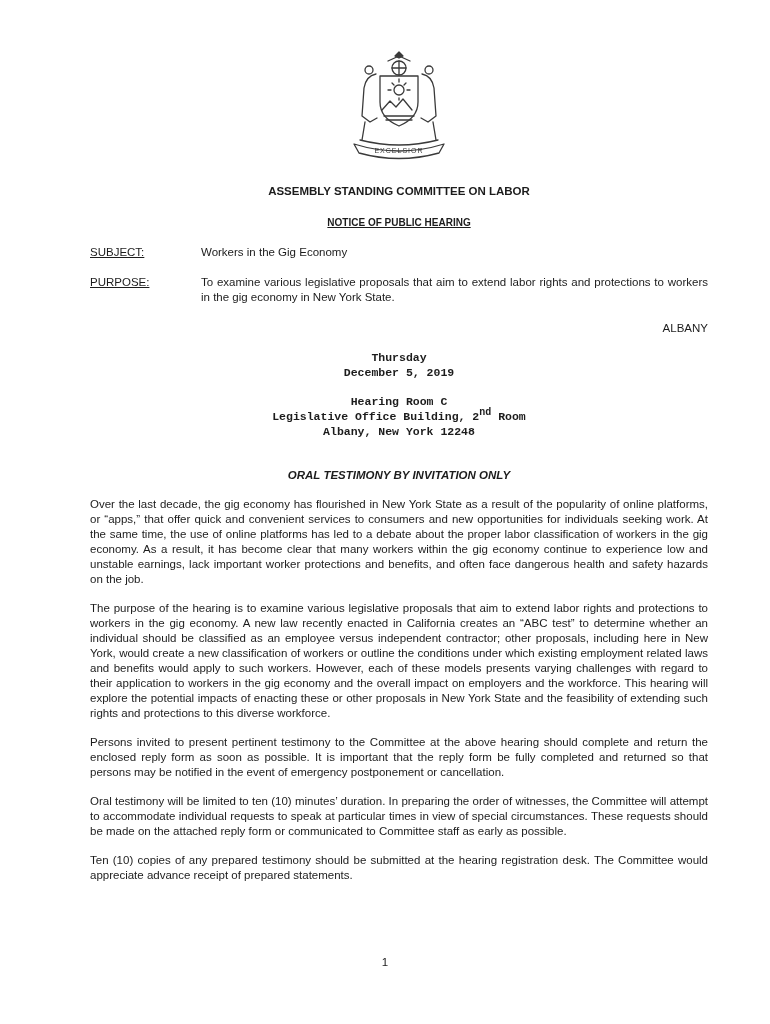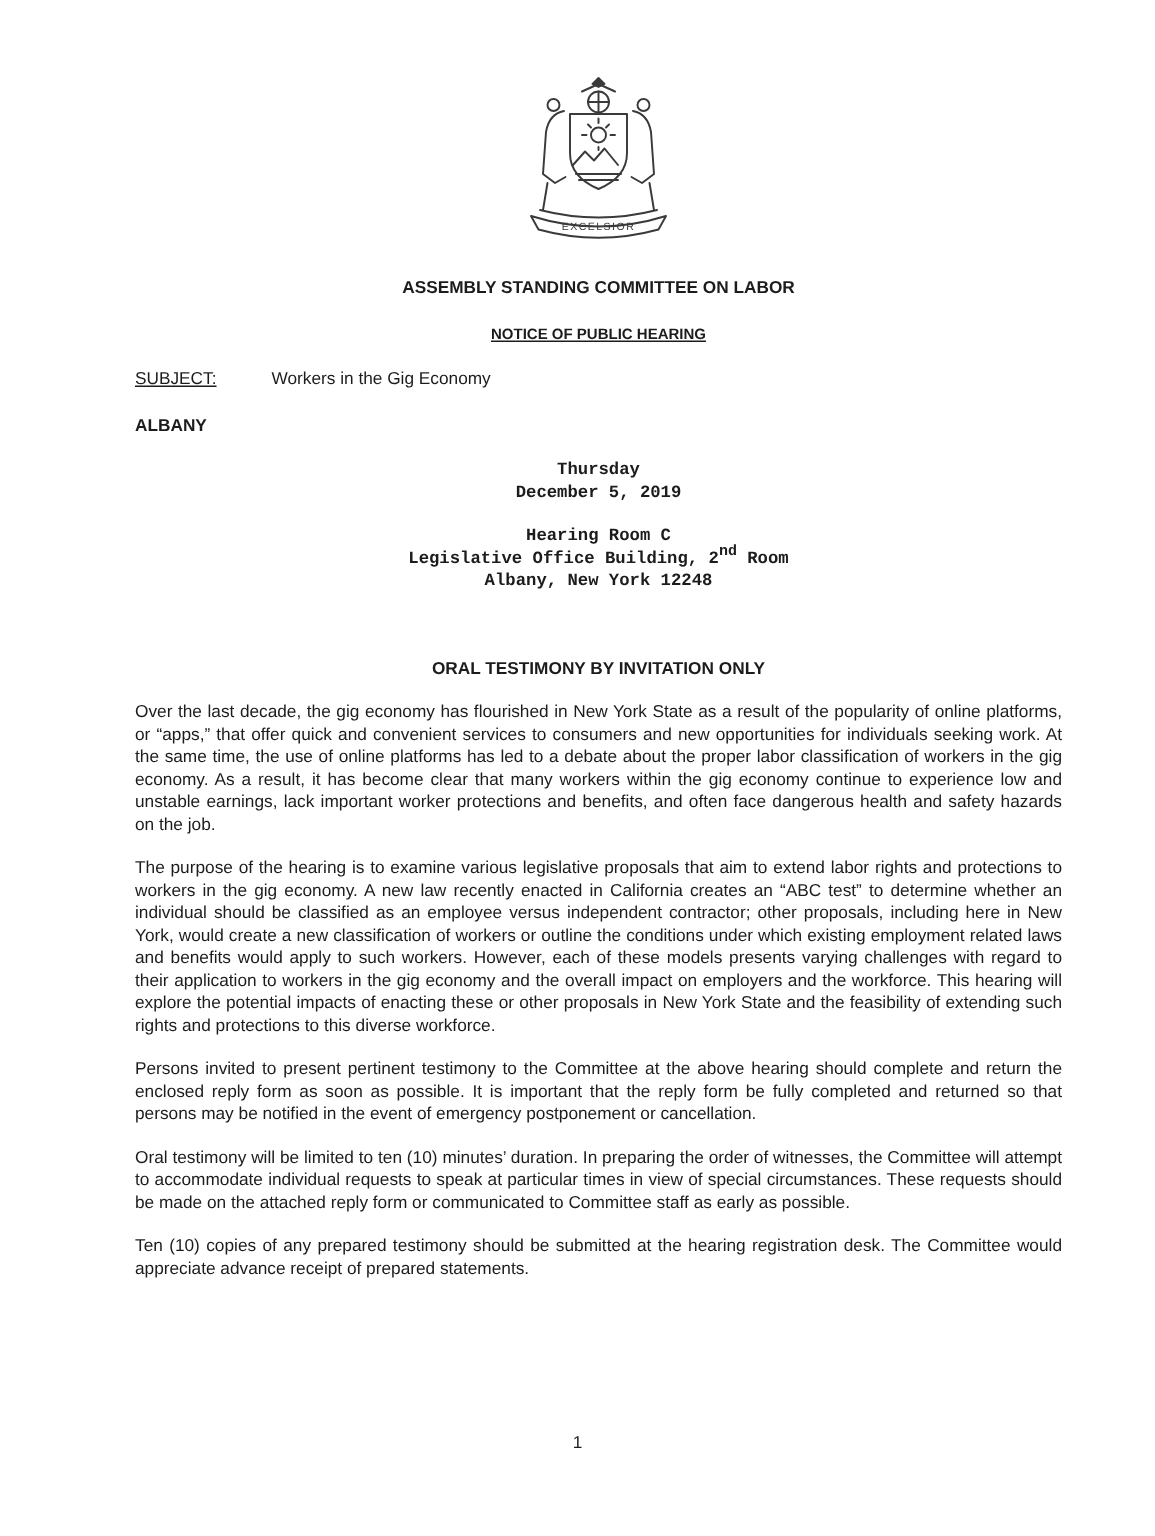--- a/index.html
+++ b/index.html
@@ -18,29 +18,29 @@
   }
   .seal-wrap { text-align: center; margin: 0 0 4px 0; }
   h1.committee {
     font-size: 11.5px; line-height: 15px; font-weight: bold;
     text-align: center; margin: 14px 0 0 0;
   }
   h2.notice {
     font-size: 10px; line-height: 15px; font-weight: bold;
     text-align: center; text-decoration: underline; margin: 16px 0 0 0;
   }
-  .field-row { display: flex; margin-top: 15px; }
+  .field-row { display: flex; margin-top: 15px; gap: 20px; }
   .field-label {
     width: 91px; flex: 0 0 91px;
     text-decoration: underline;
   }
   .field-value { flex: 1; text-align: justify; }
-  .albany { margin-top: 16px; font-weight: bold; text-align: left; }
+  .albany { margin-top: 16px; font-weight: normal; text-align: right; }
   .datetime-block, .venue-block { margin-top: 14px; font-weight: bold; text-align: center; font-family: Liberation Mono, monospace; }
-  .testimony-note { margin-top: 44px; font-weight: bold; text-align: center; }
+  .testimony-note { margin-top: 29px; font-weight: bold; text-align: center; font-style: italic; }
   .body-copy p {
     margin: 14px 0 0 0;
     text-align: justify;
   }
   sup { font-size: 10px; line-height: 0; vertical-align: super; }
   .page-number {
     position: absolute;
     left: 0; right: 0;
     bottom: 54px;
     text-align: center;
@@ -87,20 +87,24 @@
 
   <h1 class="committee">ASSEMBLY STANDING COMMITTEE ON LABOR</h1>
 
   <h2 class="notice">NOTICE OF PUBLIC HEARING</h2>
 
   <div class="field-row">
     <span class="field-label">SUBJECT:</span>
     <span class="field-value">Workers in the Gig Economy</span>
   </div>
 
+  <div class="field-row">
+    <span class="field-label">PURPOSE:</span>
+    <span class="field-value">To examine various legislative proposals that aim to extend labor rights and protections to workers in the gig economy in New York State.</span>
+  </div>
 
   <div class="albany">ALBANY</div>
 
   <div class="datetime-block">
     <div>Thursday</div>
     <div>December 5, 2019</div>
   </div>
 
   <div class="venue-block">
     <div>Hearing Room C</div>

